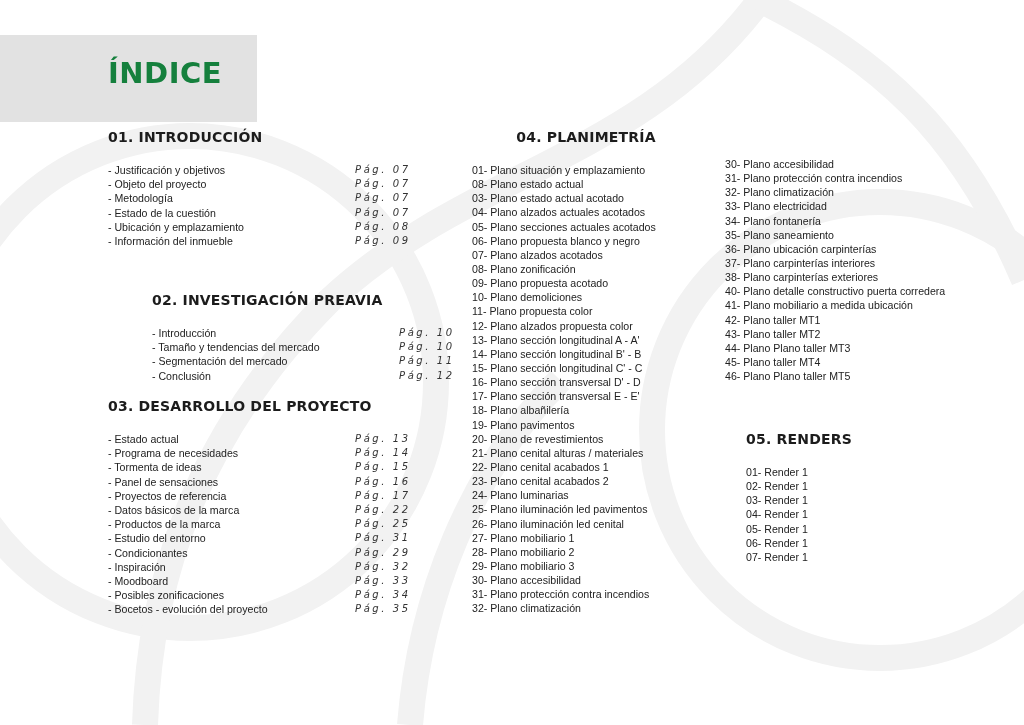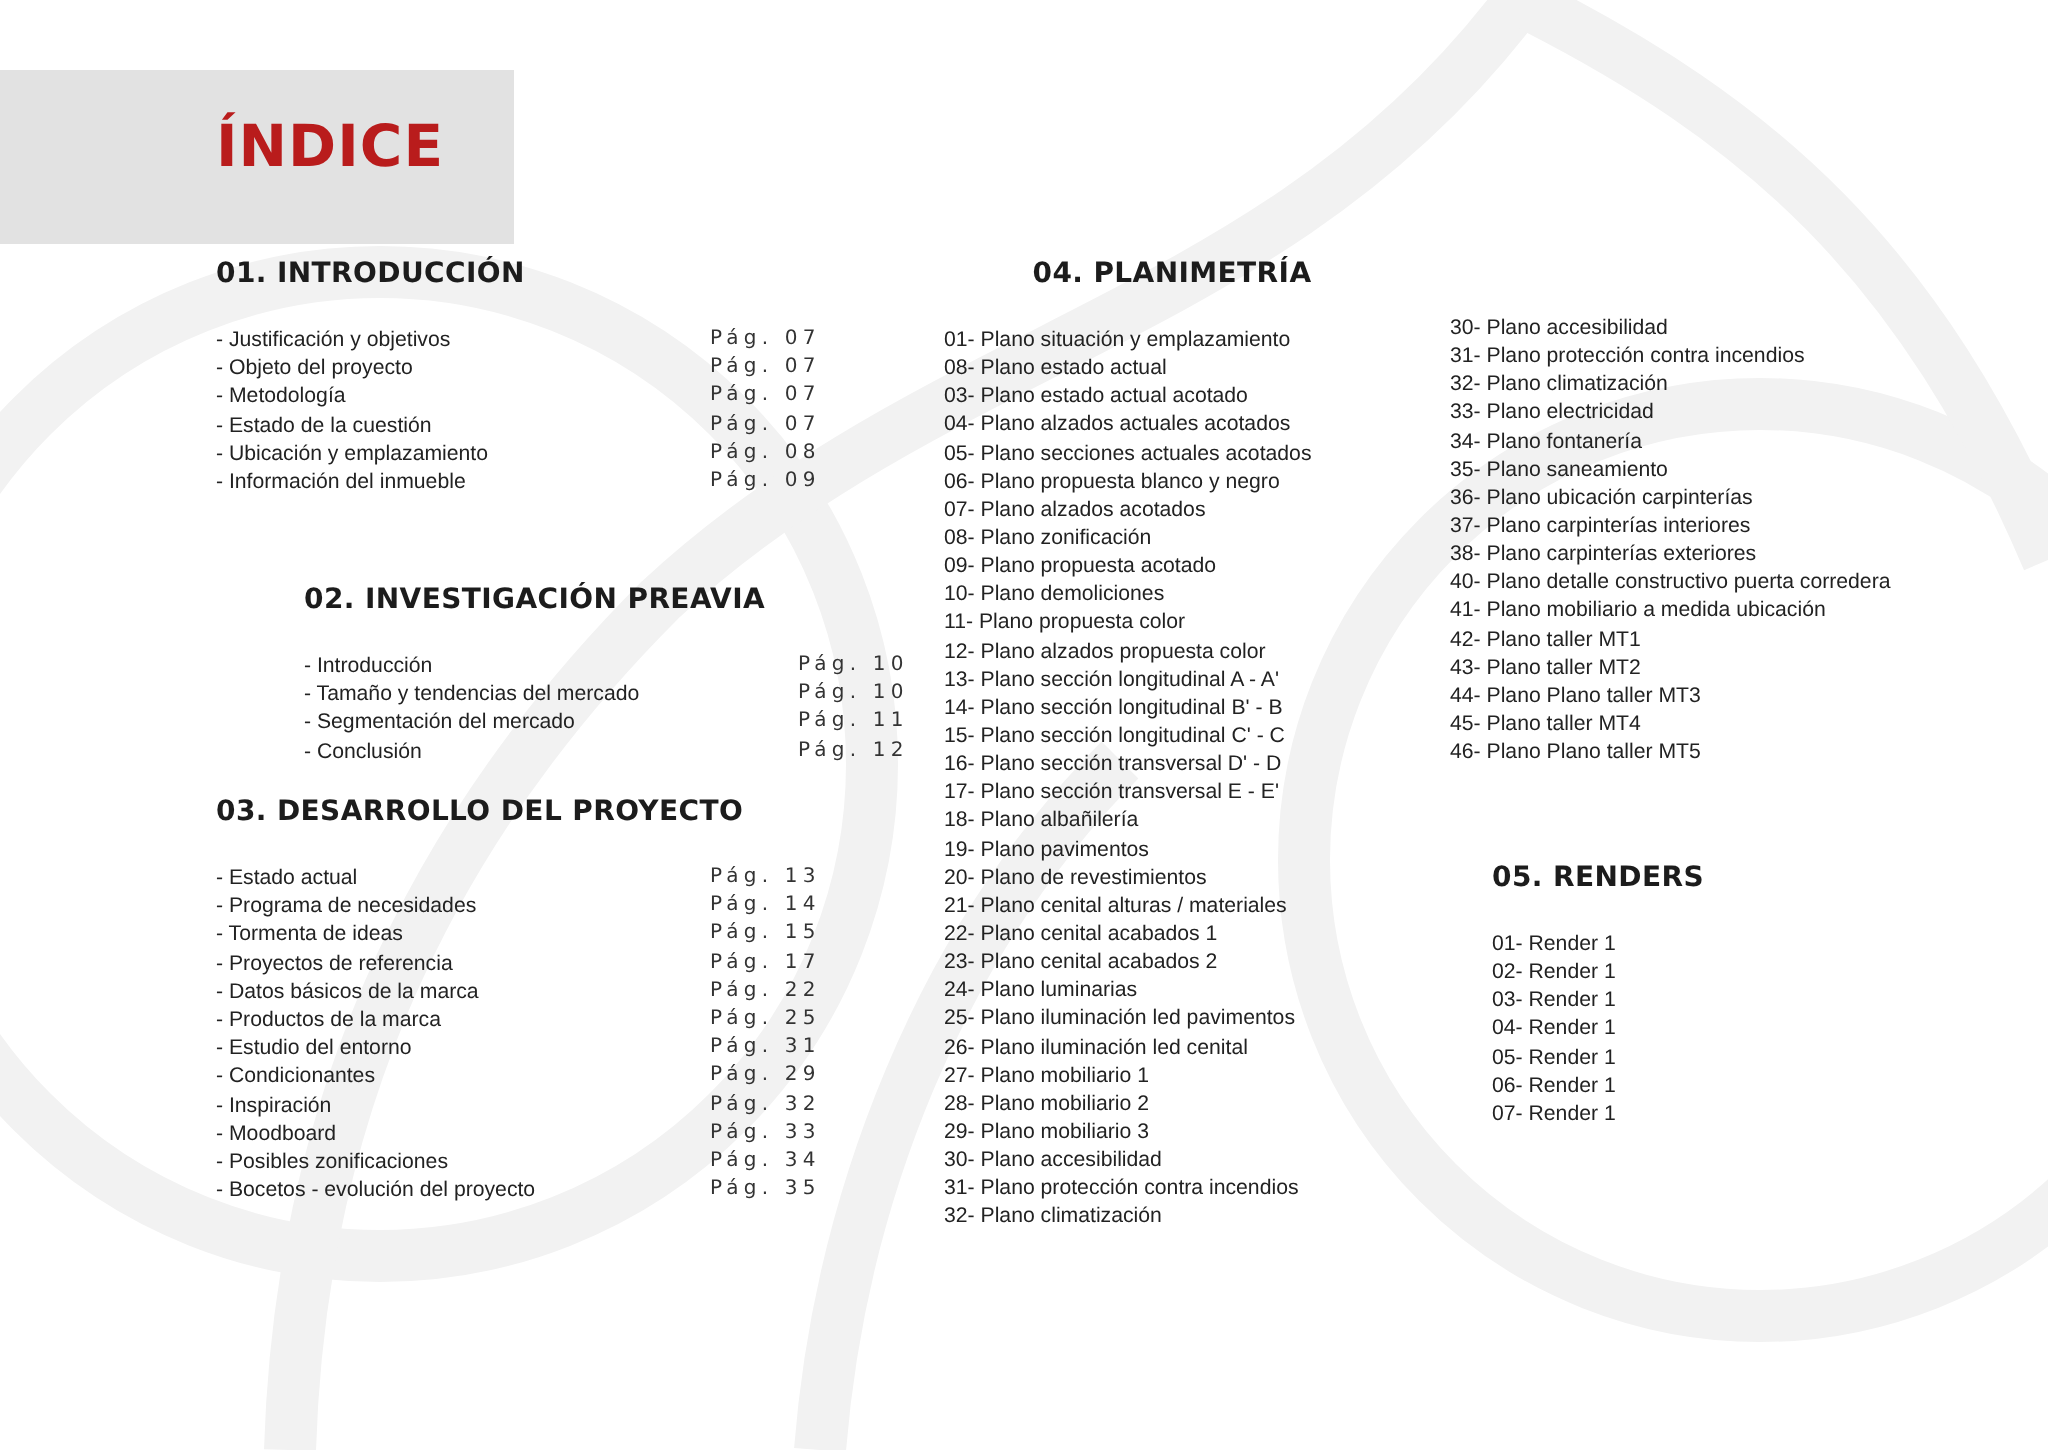--- a/index.html
+++ b/index.html
@@ -10,35 +10,35 @@
       color: #1e1e1e;
     }
     #bg { position: absolute; left: 0; top: 0; width: 1024px; height: 725px; z-index: 0; }
     .title-box {
       position: absolute; left: 0; top: 35px; width: 257px; height: 87px;
       background: #e2e2e2; z-index: 1;
     }
     .page-title {
       position: absolute; left: 108px; top: 56px; z-index: 2;
       font-family: "DejaVu Sans", sans-serif; font-weight: bold;
-      font-size: 29px; letter-spacing: 0.5px; color: #b91c1c; margin: 0;
+      font-size: 29px; letter-spacing: 0.5px; color: #15803d; margin: 0;
     }
     .section { position: absolute; z-index: 2; }
     .section h2 {
       margin: 0; font-family: "DejaVu Sans", sans-serif; font-weight: bold;
       font-size: 14px; letter-spacing: 0.2px; color: #1c1c1c; white-space: nowrap; text-align: right;
     }
     .entries { margin-top: 18px; }
     .entry {
       position: relative; height: 14.2px; font-size: 10.6px; line-height: 14.2px;
       white-space: nowrap; color: #222;
     }
     .entry .pg {
       position: absolute; left: 247px; top: 0;
-      font-family: "DejaVu Sans", sans-serif; 
+      font-family: "DejaVu Sans", sans-serif; font-style: italic;
       font-size: 10px; letter-spacing: 2.6px; color: #333;
     }
     .plain .entry { height: 14.15px; }
   </style>
 </head>
 <body>
 
 <svg id="bg" viewBox="0 0 1024 725" xmlns="http://www.w3.org/2000/svg">
   <g fill="none" stroke="#f2f2f2" stroke-width="26">
 
@@ -78,20 +78,21 @@
     <div class="entry"><span>- Conclusión</span><span class="pg">Pág. 12</span></div>
   </div>
 </div>
 
 <div class="section" style="left:108px; top:398px;">
   <h2>03. DESARROLLO DEL PROYECTO</h2>
   <div class="entries">
     <div class="entry"><span>- Estado actual</span><span class="pg">Pág. 13</span></div>
     <div class="entry"><span>- Programa de necesidades</span><span class="pg">Pág. 14</span></div>
     <div class="entry"><span>- Tormenta de ideas</span><span class="pg">Pág. 15</span></div>
+    <div class="entry"><span>- Panel de sensaciones</span><span class="pg">Pág. 16</span></div>
     <div class="entry"><span>- Proyectos de referencia</span><span class="pg">Pág. 17</span></div>
     <div class="entry"><span>- Datos básicos de la marca</span><span class="pg">Pág. 22</span></div>
     <div class="entry"><span>- Productos de la marca</span><span class="pg">Pág. 25</span></div>
     <div class="entry"><span>- Estudio del entorno</span><span class="pg">Pág. 31</span></div>
     <div class="entry"><span>- Condicionantes</span><span class="pg">Pág. 29</span></div>
     <div class="entry"><span>- Inspiración</span><span class="pg">Pág. 32</span></div>
     <div class="entry"><span>- Moodboard</span><span class="pg">Pág. 33</span></div>
     <div class="entry"><span>- Posibles zonificaciones</span><span class="pg">Pág. 34</span></div>
     <div class="entry"><span>- Bocetos - evolución del proyecto</span><span class="pg">Pág. 35</span></div>
   </div>

